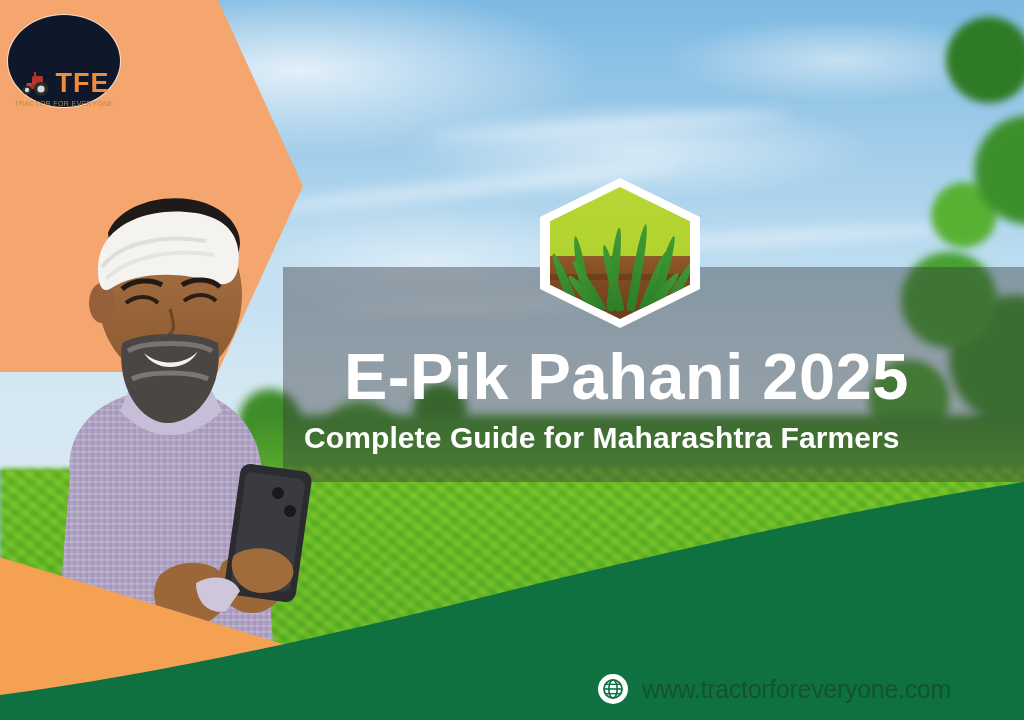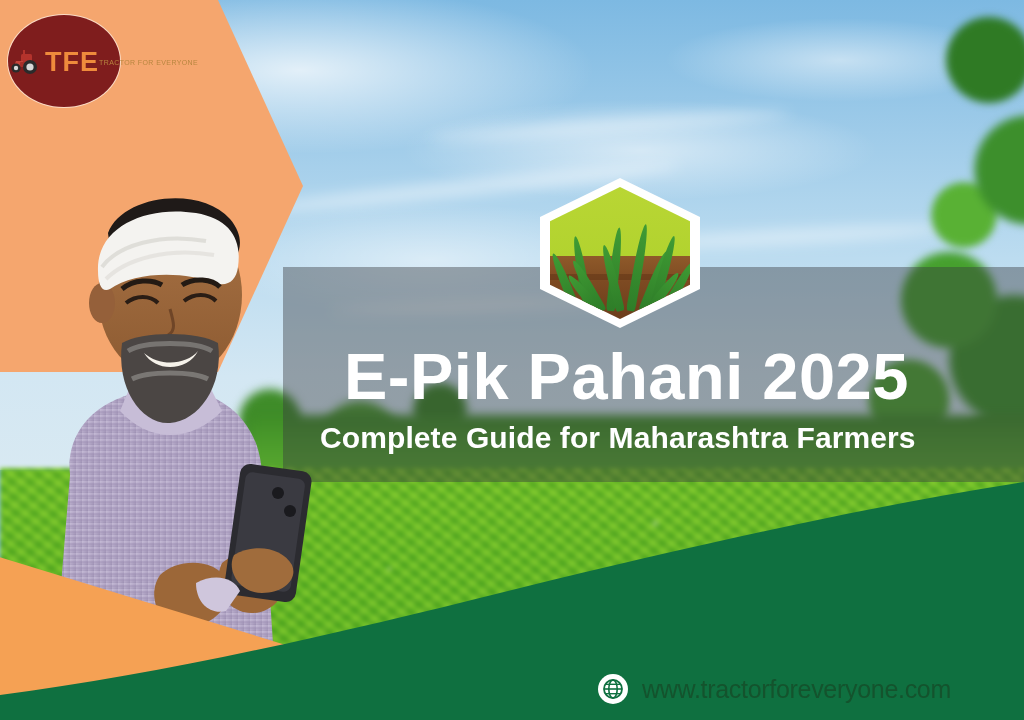--- a/index.html
+++ b/index.html
@@ -181,42 +181,42 @@
     width: 660px;
     font-size: 65px;
     font-weight: bold;
     color: #ffffff;
     letter-spacing: 0.5px;
     line-height: 1.05;
     white-space: nowrap;
   }
   .subtitle {
     position: absolute;
-    left: 320px; top: 420px;
+    left: 304px; top: 420px;
     width: 690px;
     font-size: 30px;
     font-weight: bold;
     color: #ffffff;
     letter-spacing: 0.1px;
     line-height: 1.2;
     white-space: nowrap;
   }
 
   
   .logo-badge {
     position: absolute;
     left: 8px; top: 15px;
     width: 112px; height: 92px;
-    background: #7f1d1d;
+    background: #0f172a;
     border-radius: 50%;
     box-shadow: 0 0 0 1px rgba(255,255,255,0.6);
     display: flex;
-    flex-direction: row;
+    flex-direction: column;
     align-items: center;
-    justify-content: flex-start;
+    justify-content: flex-end;
   }
   .logo-row {
     display: flex;
     align-items: center;
     gap: 3px;
     margin-top: 2px;
   }
   .logo-tfe {
     font-size: 27px;
     font-weight: bold;

